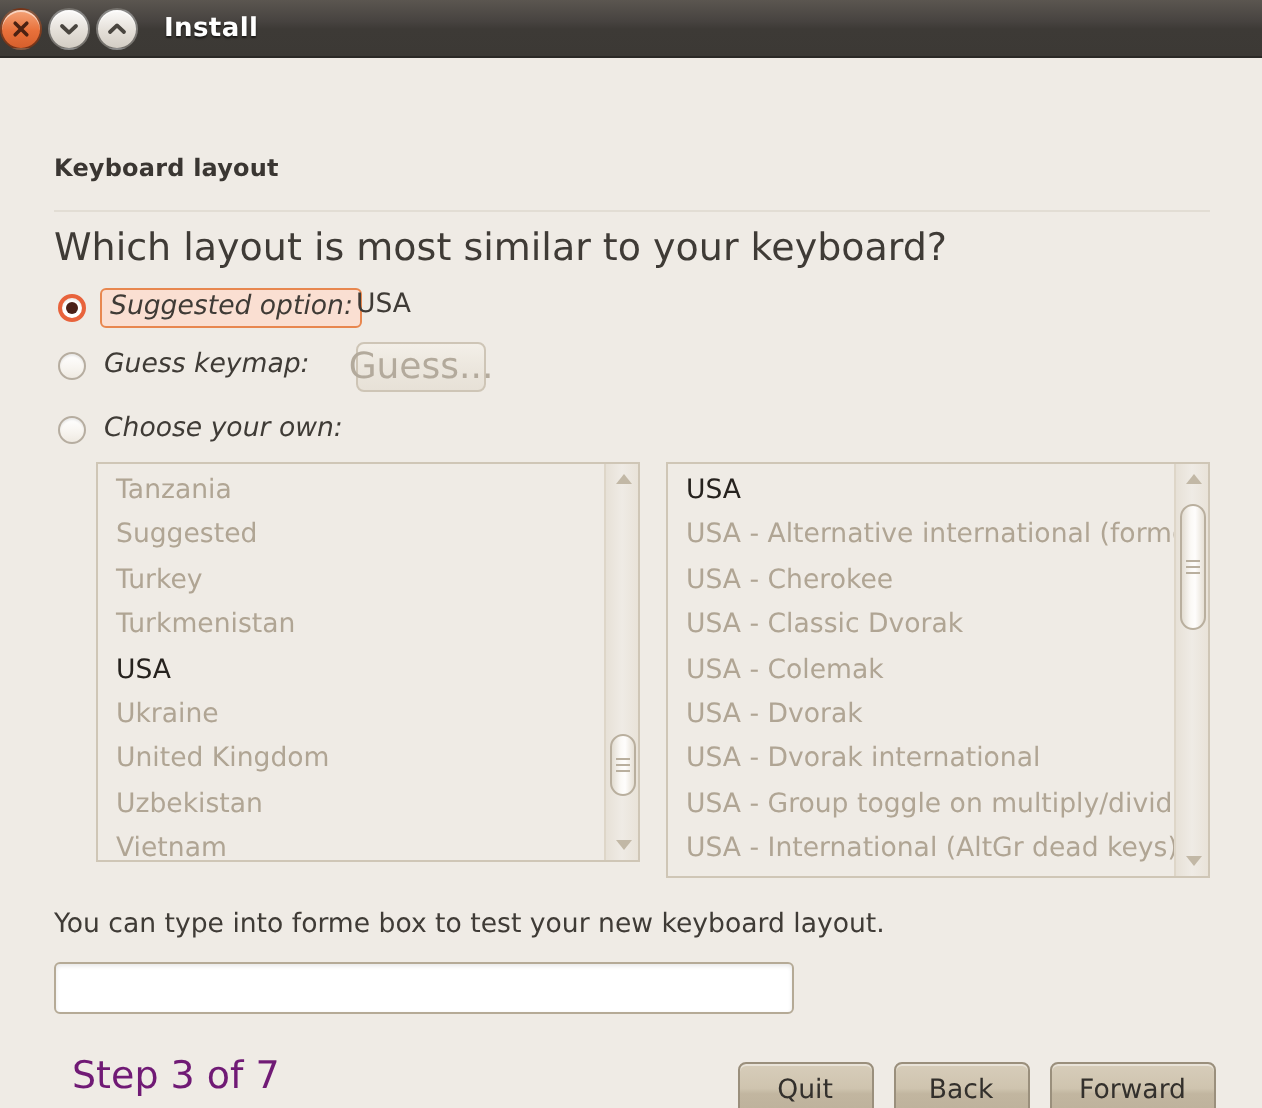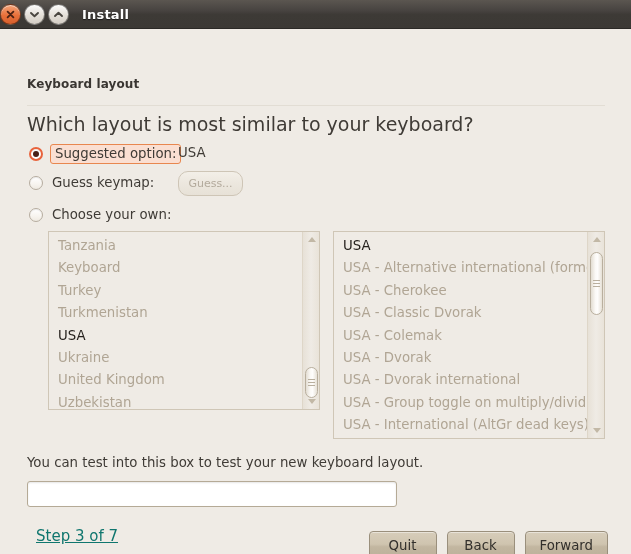--- a/index.html
+++ b/index.html
@@ -132,20 +132,21 @@
     height: 6px;
     border-radius: 50%;
     background: #4a2018;
   }
 
   .radio-label {
     margin-left: 9px;
     font-size: 13.3px;
     color: #3f3b36;
     white-space: nowrap;
+    font-style: italic;
   }
   .radio-label.focused {
     background: #fadfd2;
     border: 1px solid #e8874f;
     border-radius: 3px;
     padding: 1px 4px 2px 4px;
     margin-left: 7px;
   }
 
   .suggested-value {
@@ -158,38 +159,38 @@
 
   
   .guess-btn {
     position: absolute;
     left: 178px;
     top: 142px;
     width: 65px;
     height: 25px;
     box-sizing: border-box;
     border: 1px solid #cec5b6;
-    border-radius: 10px;
+    border-radius: 4px;
     background: linear-gradient(to bottom, #f3efe8 0%, #ece7de 50%, #e7e1d7 100%);
     color: #b3aa9c;
-    font-size: 11px;
+    font-size: 18px;
     display: flex;
     align-items: center;
     justify-content: center;
   }
 
   
   .listbox {
     position: absolute;
     box-sizing: border-box;
     border: 1px solid #cfc6b6;
     background: #efebe5;
     overflow: hidden;
   }
-  .listbox.left  { left: 48px;  top: 202px; width: 272px; height: 179px; }
+  .listbox.left  { left: 48px;  top: 202px; width: 272px; height: 200px; }
   .listbox.right { left: 333px; top: 202px; width: 272px; height: 208px; }
 
   .list-items {
     position: absolute;
     left: 0; top: 0;
     right: 17px;
     bottom: 0;
     overflow: hidden;
     padding-top: 3px;
     box-sizing: border-box;
@@ -285,23 +286,22 @@
     color: #2c2824;
     padding: 0 6px;
     outline: none;
   }
 
   
   .step-text {
     position: absolute;
     left: 36px;
     top: 498px;
-    font-size: 15px;
-    color: #0f766e;
-    text-decoration: underline;
+    font-size: 19px;
+    color: #701a75;
   }
   .footer-btns {
     position: absolute;
     right: 23px;
     top: 502px;
     display: flex;
     gap: 10px;
   }
   .btn {
     height: 29px;
@@ -368,21 +368,21 @@
     <div class="guess-btn">Guess...</div>
 
     <div class="radio-row r3">
       <span class="radio"></span>
       <span class="radio-label">Choose your own:</span>
     </div>
 
     <div class="listbox left">
       <div class="list-items" id="country-list">
           <div class="list-item">Tanzania</div>
-          <div class="list-item">Keyboard</div>
+          <div class="list-item">Suggested</div>
           <div class="list-item">Turkey</div>
           <div class="list-item">Turkmenistan</div>
           <div class="list-item current">USA</div>
           <div class="list-item">Ukraine</div>
           <div class="list-item">United Kingdom</div>
           <div class="list-item">Uzbekistan</div>
           <div class="list-item">Vietnam</div>
         </div>
       <div class="scrollbar">
         <div class="sb-arrow up">
@@ -423,21 +423,21 @@
               <i></i>
               <i></i>
             </span>
         </div>
         <div class="sb-arrow down">
             <span></span>
           </div>
       </div>
     </div>
 
-    <div class="test-label">You can test into this box to test your new keyboard layout.</div>
+    <div class="test-label">You can type into forme box to test your new keyboard layout.</div>
     <input class="test-input" type="text" id="test-input" placeholder="" style="">
 
     <div class="step-text">Step 3 of 7</div>
     <div class="footer-btns">
       <div class="btn">Quit</div>
       <div class="btn">Back</div>
       <div class="btn">Forward</div>
     </div>
 
   </div>

